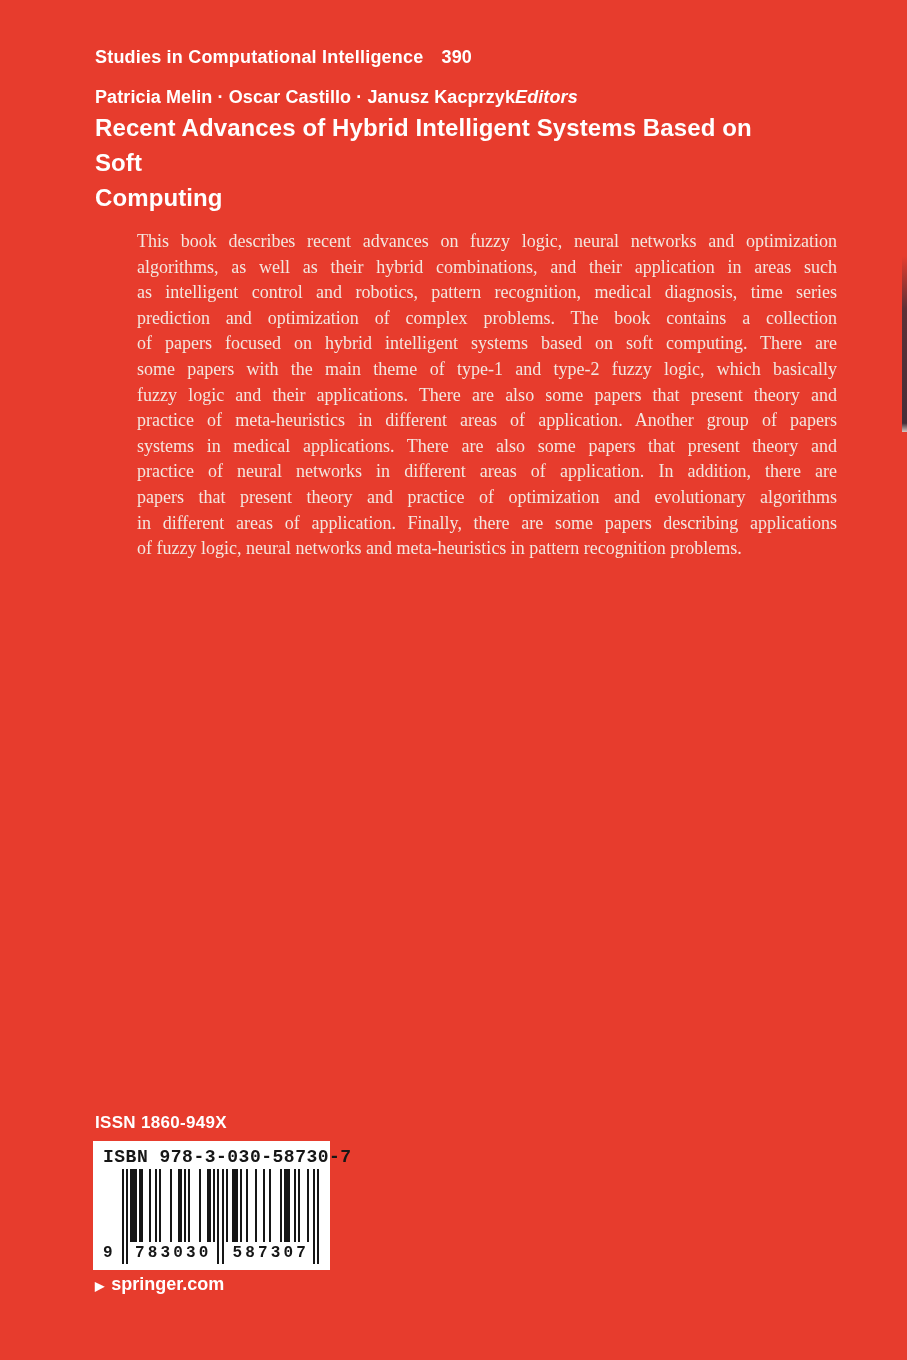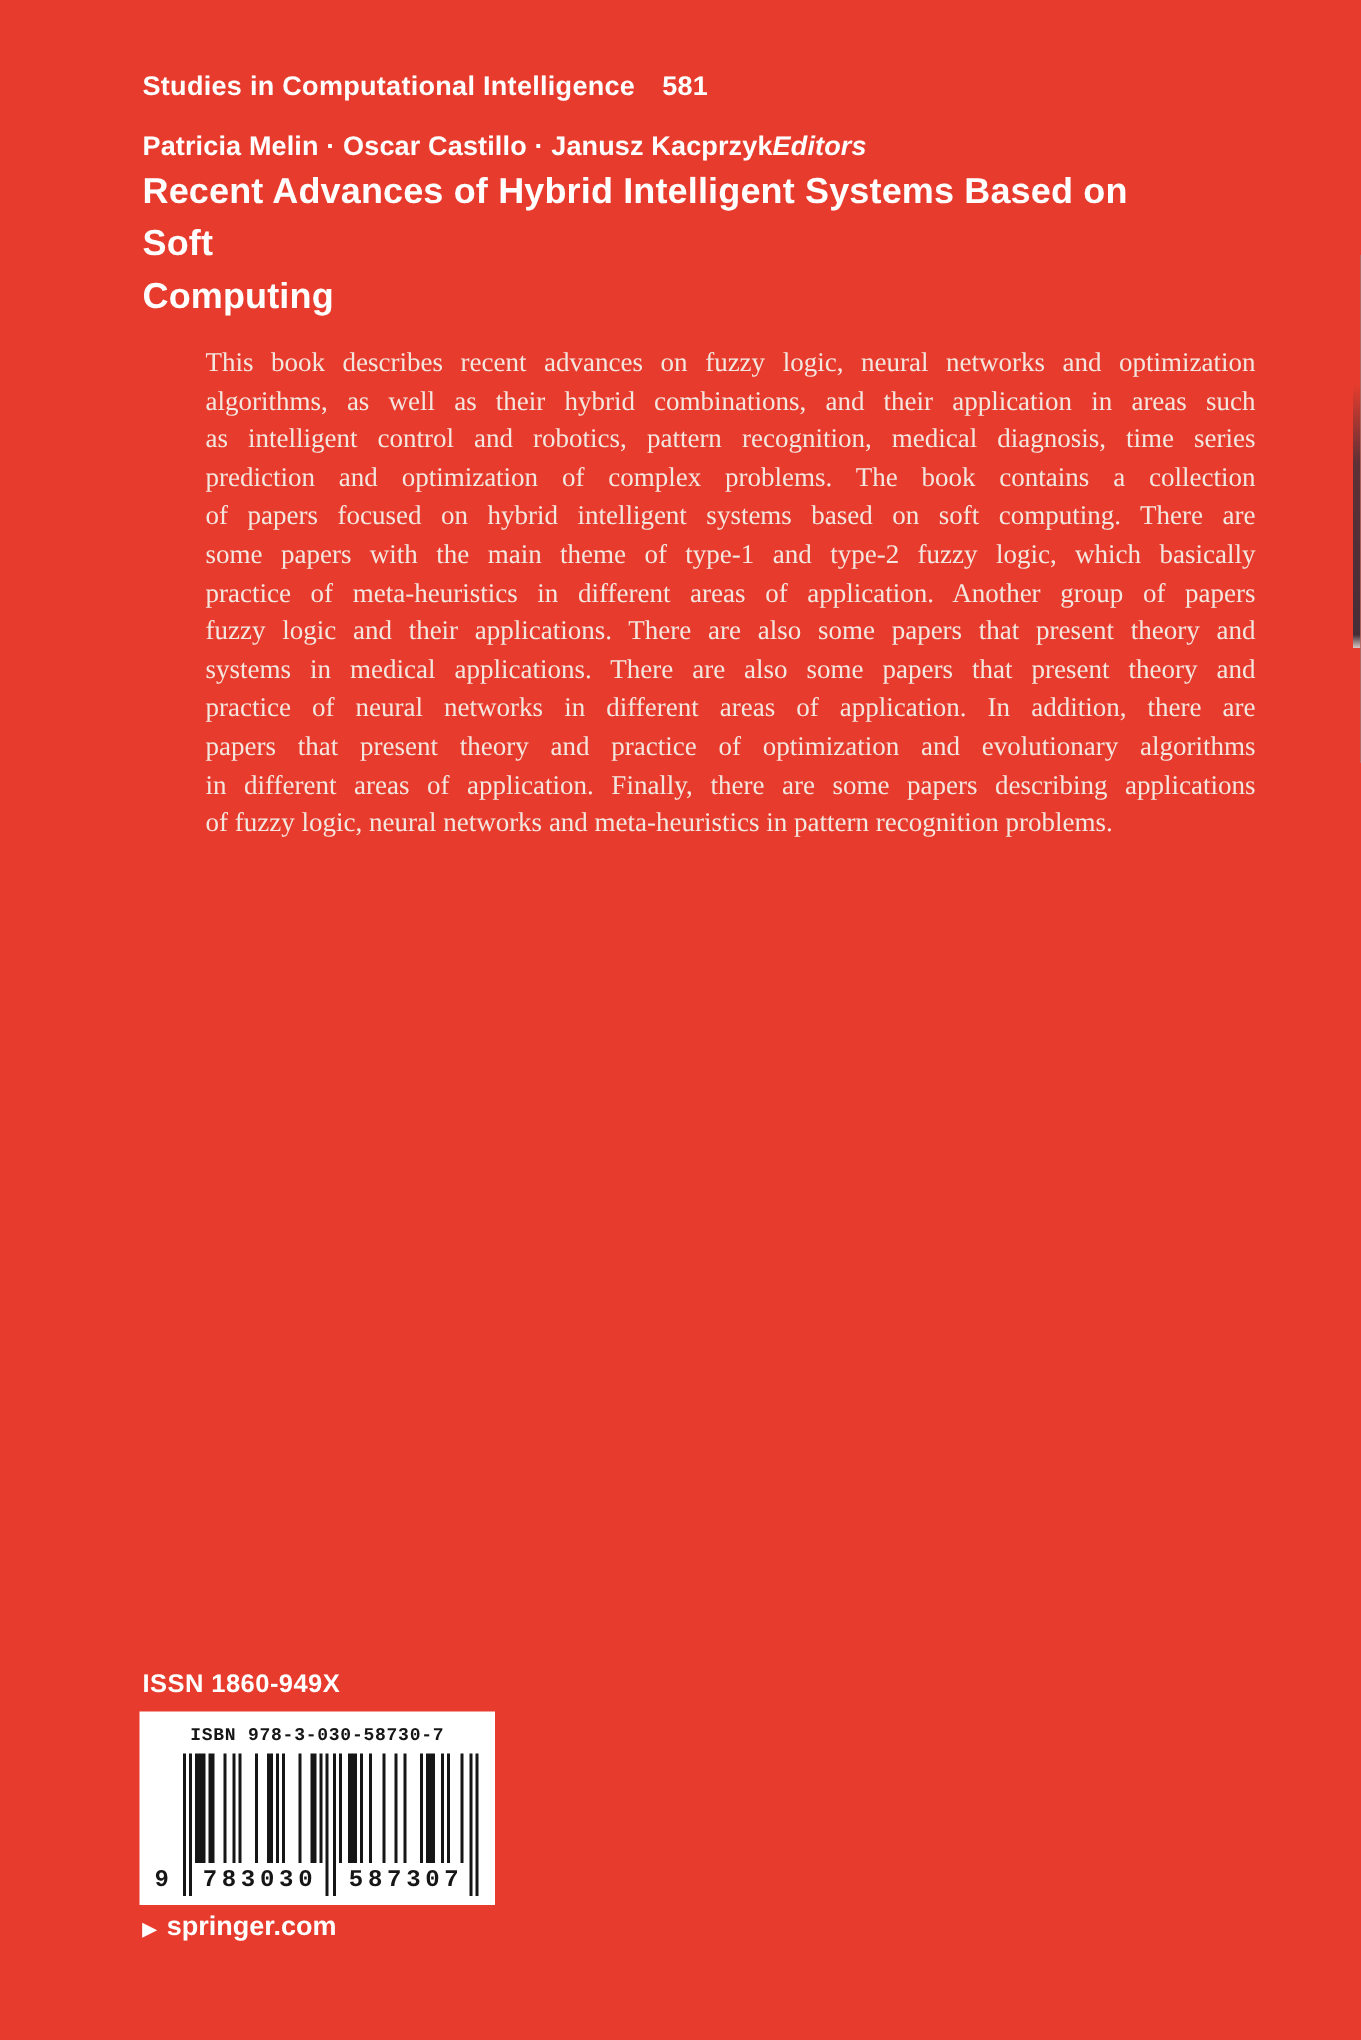--- a/index.html
+++ b/index.html
@@ -62,21 +62,21 @@
   .barcode-box{
     position:absolute;left:93px;top:1141px;
     width:237px;height:129px;
     background:var(--box-bg);
     box-sizing:border-box;
     padding:6px 10px 5px 10px;
   }
   .isbn-text{
     color:var(--ink);
     font-family:"Liberation Mono",monospace;
-    font-size:12px;font-weight:bold;
+    font-size:18px;font-weight:bold;
     letter-spacing:0.5px;
     text-align:center;
     white-space:nowrap;
     height:20px;line-height:20px;
   }
   .barcode-area{
     position:relative;
     margin-top:2px;
     height:95px;
   }
@@ -124,41 +124,41 @@
     background:linear-gradient(to bottom,rgba(70,46,56,0) 0%,rgba(70,46,56,.85) 30%,#452e38 95%,#d8c7c2 100%);
     pointer-events:none;
   }
 </style>
 </head>
 <body>
 
 <div class="cover">
 
   <div class="series-line">
-    <span>Studies in Computational Intelligence</span><span class="series-num">581</span>
+    <span>Studies in Computational Intelligence</span><span class="series-num">390</span>
   </div>
 
   <div class="editors-line">
     <span>Patricia Melin · Oscar Castillo · Janusz Kacprzyk</span><span class="editors-label">Editors</span>
   </div>
 
   <h1 class="title">
     <span>Recent Advances of Hybrid Intelligent Systems Based on Soft</span><br>
     <span>Computing</span>
   </h1>
 
   <div class="blurb" id="blurb">
       <div class="blurb-line">This book describes recent advances on fuzzy logic, neural networks and optimization</div>
       <div class="blurb-line">algorithms, as well as their hybrid combinations, and their application in areas such</div>
       <div class="blurb-line">as intelligent control and robotics, pattern recognition, medical diagnosis, time series</div>
       <div class="blurb-line">prediction and optimization of complex problems. The book contains a collection</div>
       <div class="blurb-line">of papers focused on hybrid intelligent systems based on soft computing. There are</div>
       <div class="blurb-line">some papers with the main theme of type-1 and type-2 fuzzy logic, which basically</div>
+      <div class="blurb-line">fuzzy logic and their applications. There are also some papers that present theory and</div>
       <div class="blurb-line">practice of meta-heuristics in different areas of application. Another group of papers</div>
-      <div class="blurb-line">fuzzy logic and their applications. There are also some papers that present theory and</div>
       <div class="blurb-line">systems in medical applications. There are also some papers that present theory and</div>
       <div class="blurb-line">practice of neural networks in different areas of application. In addition, there are</div>
       <div class="blurb-line">papers that present theory and practice of optimization and evolutionary algorithms</div>
       <div class="blurb-line">in different areas of application. Finally, there are some papers describing applications</div>
       <div class="blurb-line">of fuzzy logic, neural networks and meta-heuristics in pattern recognition problems.</div>
     </div>
 
   <div class="issn">ISSN 1860-949X</div>
 
   <div class="barcode-box">

